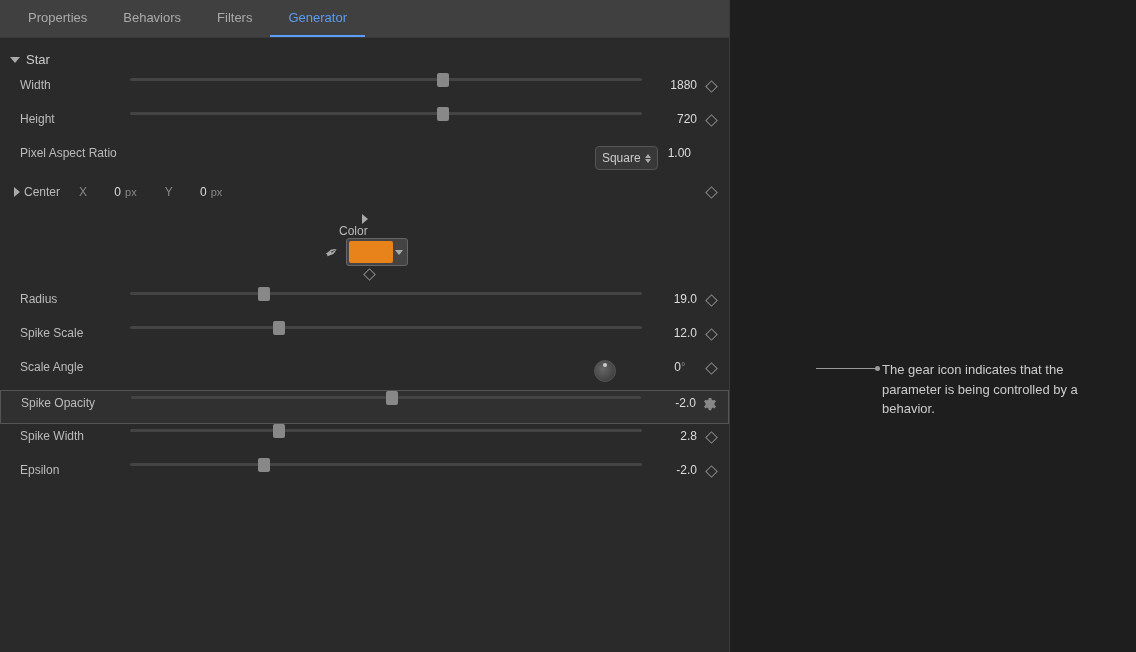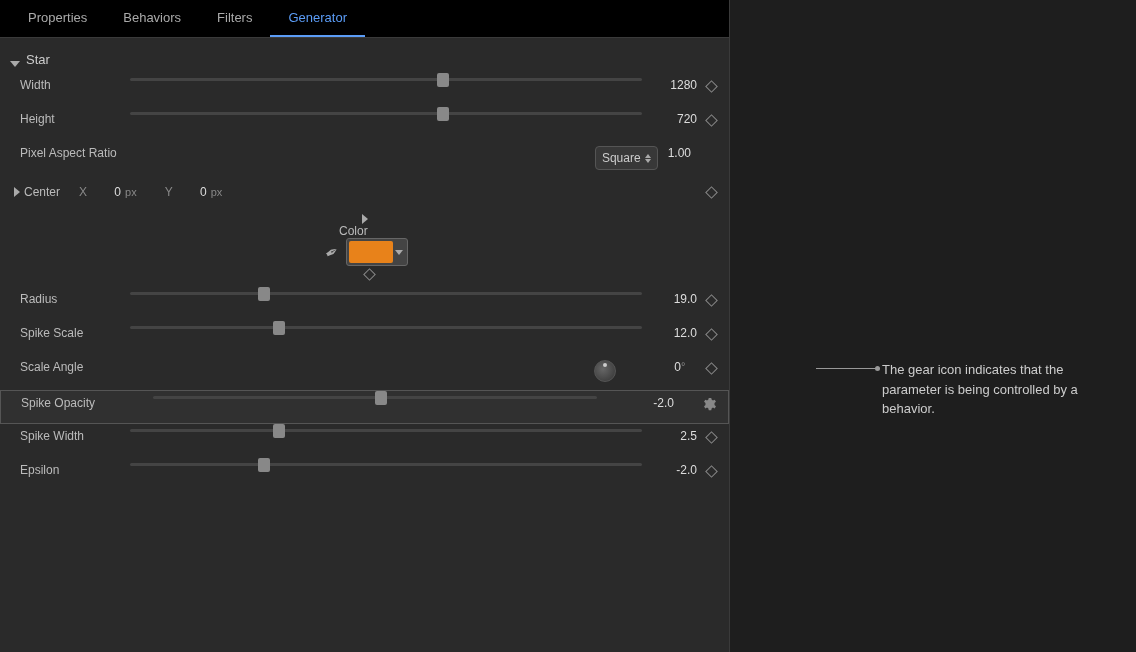--- a/index.html
+++ b/index.html
@@ -18,21 +18,21 @@
       width: 730px;
       height: 652px;
       background: #2a2a2a;
       border-right: 1px solid #3a3a3a;
       display: flex;
       flex-direction: column;
     }
 
     .tabs {
       display: flex;
-      background: #000000;
+      background: #404040;
       border-bottom: 1px solid #3a3a3a;
       padding: 0 10px;
     }
 
     .tab {
       padding: 10px 18px;
       color: #aaa;
       font-size: 13px;
       font-weight: 500;
       cursor: pointer;
@@ -45,21 +45,21 @@
     }
 
     .content {
       flex: 1;
       overflow-y: auto;
       padding: 8px 0;
     }
 
     .section-header {
       display: flex;
-      align-items: flex-end;
+      align-items: center;
       padding: 6px 10px;
       color: #ccc;
       font-weight: 500;
       gap: 6px;
     }
 
     .triangle-down {
       width: 0; height: 0;
       border-left: 5px solid transparent;
       border-right: 5px solid transparent;
@@ -77,21 +77,20 @@
       display: flex;
       align-items: flex-start;
       padding: 5px 10px 5px 20px;
       min-height: 34px;
       border-bottom: 1px solid transparent;
     }
 
     .prop-row.highlighted {
       border: 1px solid #555;
       background: #303030;
-      gap: 22px;
     }
 
     .prop-label {
       width: 110px;
       color: #bbb;
       font-size: 12px;
       flex-shrink: 0;
     }
 
     .slider-area {
@@ -364,21 +363,21 @@
       <span>Star</span>
     </div>
 
     <div class="prop-row">
       <div class="prop-label">Width</div>
       <div class="slider-area">
         <div class="slider-track">
           <div class="slider-thumb" style="left:60%"></div>
         </div>
       </div>
-      <div class="prop-value">1280</div>
+      <div class="prop-value">1880</div>
       <div class="keyframe-btn">
         <div class="diamond-icon"></div>
       </div>
     </div>
 
     <div class="prop-row">
       <div class="prop-label">Height</div>
       <div class="slider-area">
         <div class="slider-track">
           <div class="slider-thumb" style="left:60%"></div>
@@ -494,21 +493,21 @@
       </div>
     </div>
 
     <div class="prop-row">
       <div class="prop-label">Spike Width</div>
       <div class="slider-area">
         <div class="slider-track">
           <div class="slider-thumb" style="left:28%"></div>
         </div>
       </div>
-      <div class="prop-value">2.5</div>
+      <div class="prop-value">2.8</div>
       <div class="keyframe-btn">
         <div class="diamond-icon"></div>
       </div>
     </div>
 
     <div class="prop-row">
       <div class="prop-label">Epsilon</div>
       <div class="slider-area">
         <div class="slider-track">
           <div class="slider-thumb" style="left:25%"></div>

